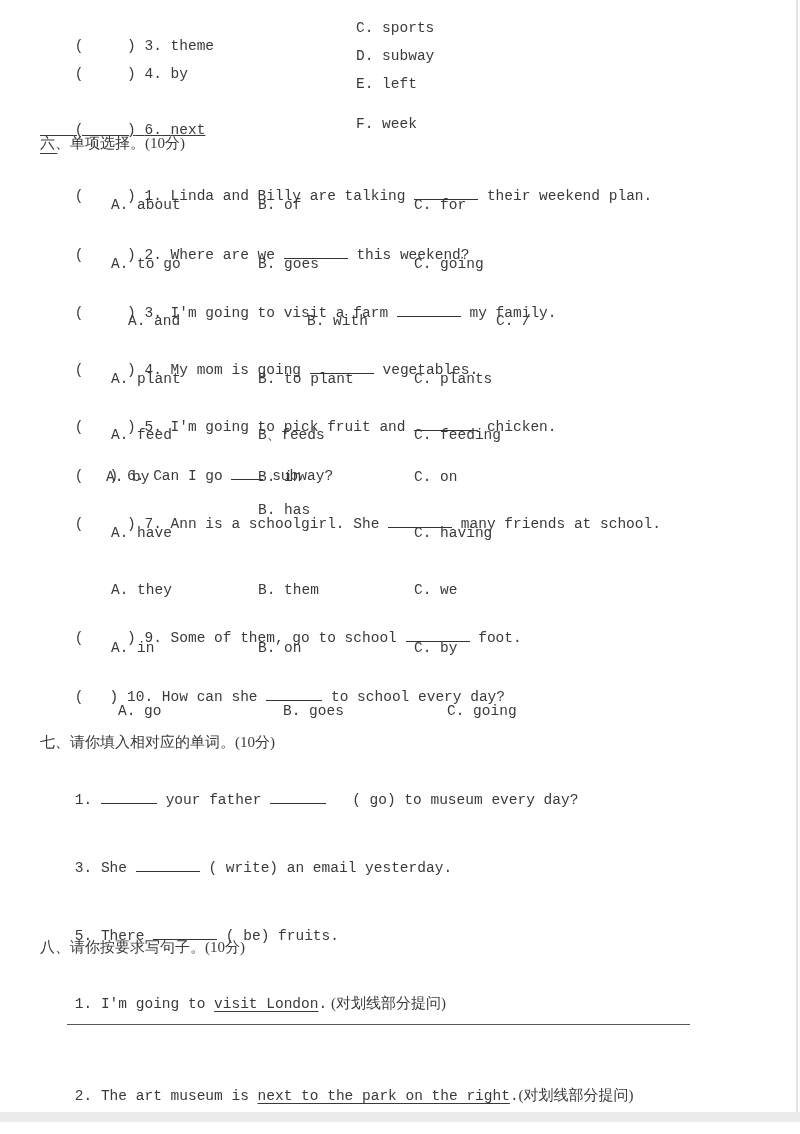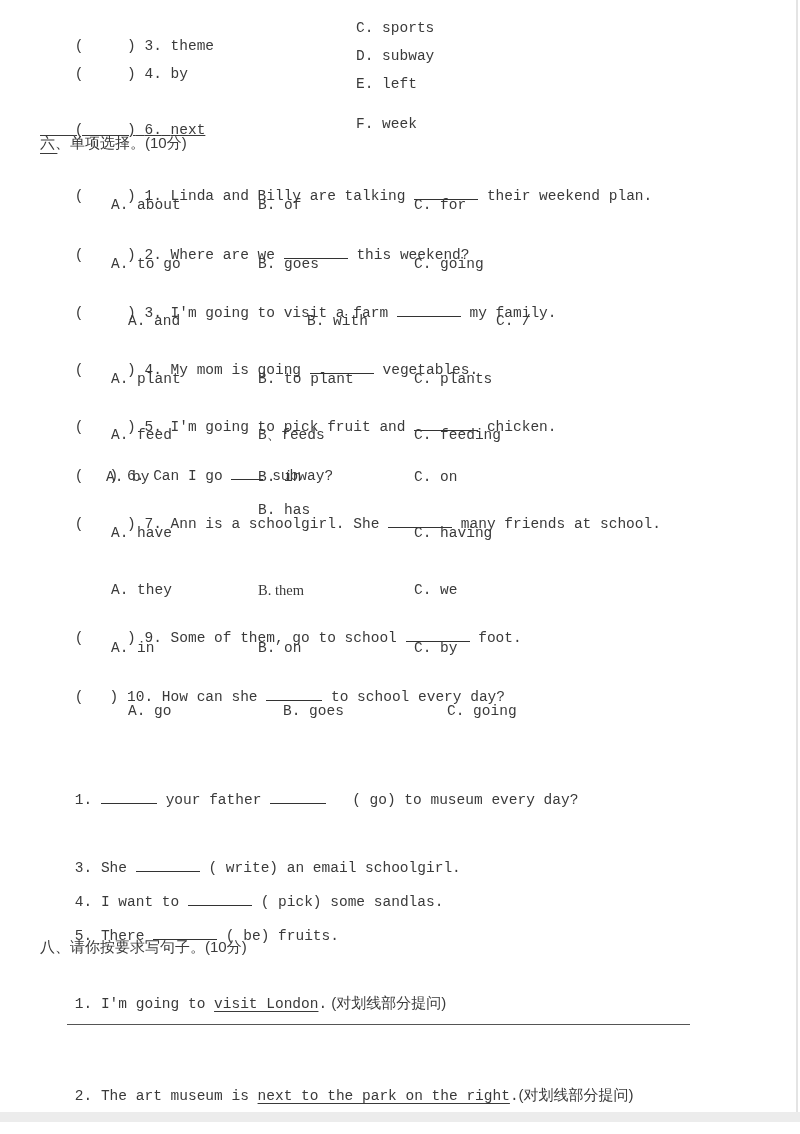--- a/index.html
+++ b/index.html
@@ -14,21 +14,21 @@
       background: #ffffff; border-right: 2px solid #e4e4e4;
     }
     .bottom-band {
       position: absolute; left: 0; top: 1112px; width: 800px; height: 10px;
       background: #ececec;
     }
     .line {
       position: absolute; font-size: 14.5px; white-space: pre; line-height: 18px;
     }
     .cn {
-      font-family: Liberation Sans, sans-serif;
+      font-family: Liberation Serif, serif;
       font-size: 15px;
     }
     .blank {
       display: inline-block; border-bottom: 1px solid #333; height: 14px; vertical-align: baseline;
     }
     .ul { text-decoration: underline; text-underline-offset: 3px; text-align: right; }
     .answer-line {
       position: absolute; left: 67px; top: 1024px; width: 623px; height: 0;
       border-top: 1.5px solid #555;
     }
@@ -105,50 +105,48 @@
   <div class="line" style="left:414px;top:468px;">C. on</div>
 
   <div class="line" style="left:40px;top:495px;">
     <span>(     )</span> <span>7.</span> <span>Ann is a schoolgirl. She</span> <span class="blank" style="width:64px"></span> <span>many friends at school.</span>
   </div>
   <div class="line" style="left:111px;top:524px;">A. have</div>
   <div class="line" style="left:258px;top:501px;">B. has</div>
   <div class="line" style="left:414px;top:524px;">C. having</div>
 
   <div class="line" style="left:111px;top:581px;">A. they</div>
-  <div class="line" style="left:258px;top:581px;font-family:Liberation Serif, serif;">B. them</div>
+  <div class="line" style="left:258px;top:581px;">B. them</div>
   <div class="line" style="left:414px;top:581px;">C. we</div>
 
   <div class="line" style="left:40px;top:609px;">
     <span>(     )</span> <span>9.</span> <span>Some of them, go to school</span> <span class="blank" style="width:64px"></span> <span>foot.</span>
   </div>
   <div class="line" style="left:111px;top:639px;">A. in</div>
   <div class="line" style="left:258px;top:639px;">B. on</div>
   <div class="line" style="left:414px;top:639px;">C. by</div>
 
   <div class="line" style="left:40px;top:668px;">
     <span>(   )</span> <span>10.</span> <span>How can she</span> <span class="blank" style="width:56px"></span> <span>to school every day?</span>
   </div>
-  <div class="line" style="left:128px;top:702px;text-align:right;">A. go</div>
+  <div class="line" style="left:118px;top:702px;text-align:right;">A. go</div>
   <div class="line" style="left:283px;top:702px;">B. goes</div>
   <div class="line" style="left:447px;top:702px;">C. going</div>
 
+  <div class="line cn" style="left:40px;top:733px;">七、请你填入相对应的单词。(10分)</div>
 
   <div class="line" style="left:40px;top:771px;">
     <span>1.</span> <span class="blank" style="width:56px"></span> <span>your father</span> <span class="blank" style="width:56px"></span>   <span>( go) to museum every day?</span>
   </div>
 
 
   <div class="line" style="left:40px;top:839px;">
-    <span>3.</span> <span>She</span> <span class="blank" style="width:64px"></span> <span>( write) an email schoolgirl.</span>
+    <span>3.</span> <span>She</span> <span class="blank" style="width:64px"></span> <span>( write) an email yesterday.</span>
   </div>
 
-  <div class="line" style="left:40px;top:873px;">
-    <span>4.</span> <span>I want to</span> <span class="blank" style="width:64px"></span> <span>( pick) some sandlas.</span>
-  </div>
 
   <div class="line" style="left:40px;top:907px;">
     <span>5.</span> <span>There</span> <span class="blank" style="width:64px"></span> <span>( be) fruits.</span>
   </div>
 
   <div class="line cn" style="left:40px;top:938px;">八、请你按要求写句子。(10分)</div>
 
 
   <div class="line" style="left:40px;top:976px;">
     <span>1.</span> <span>I'm going to</span> <span class="ul">visit London</span><span>.</span><span class="cn"> (对划线部分提问)</span>

